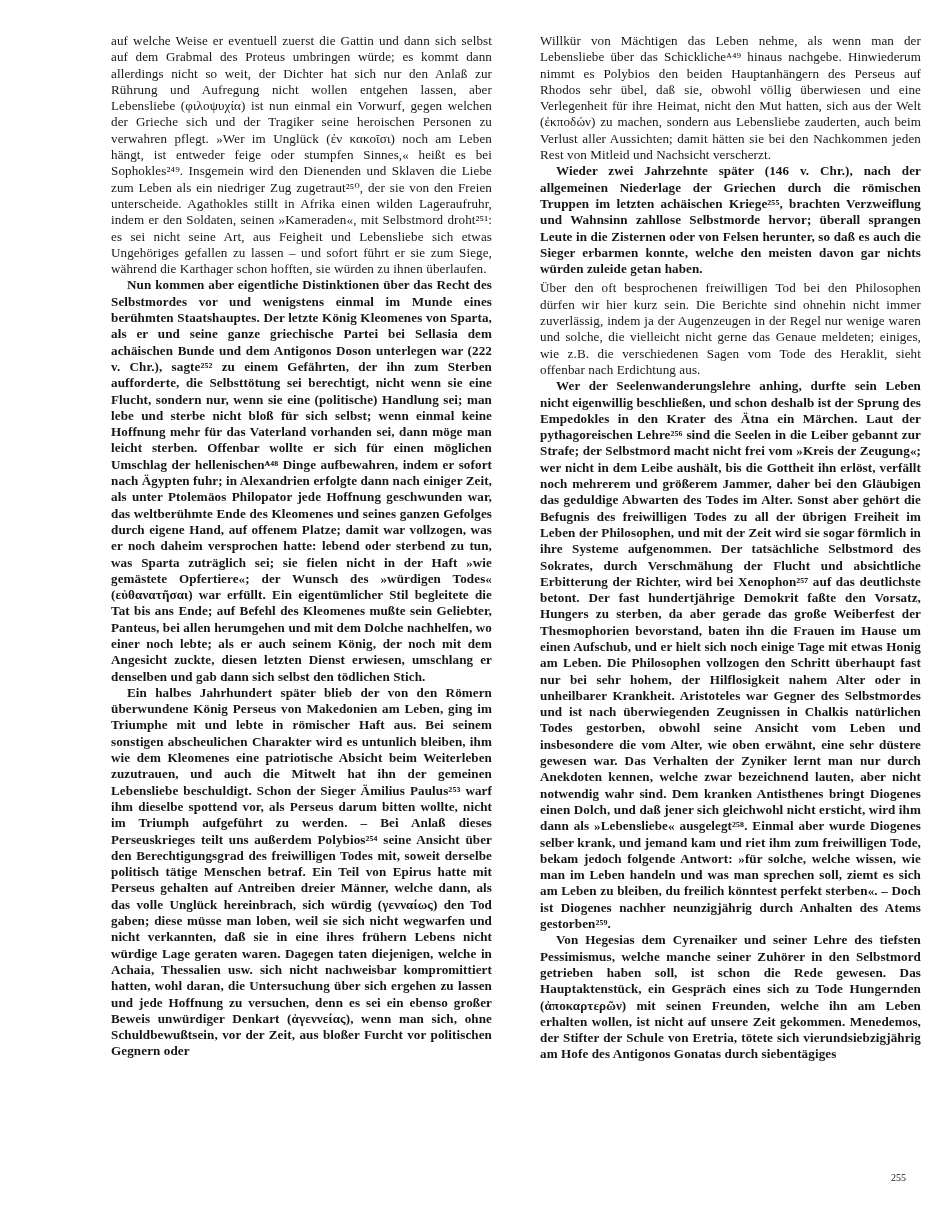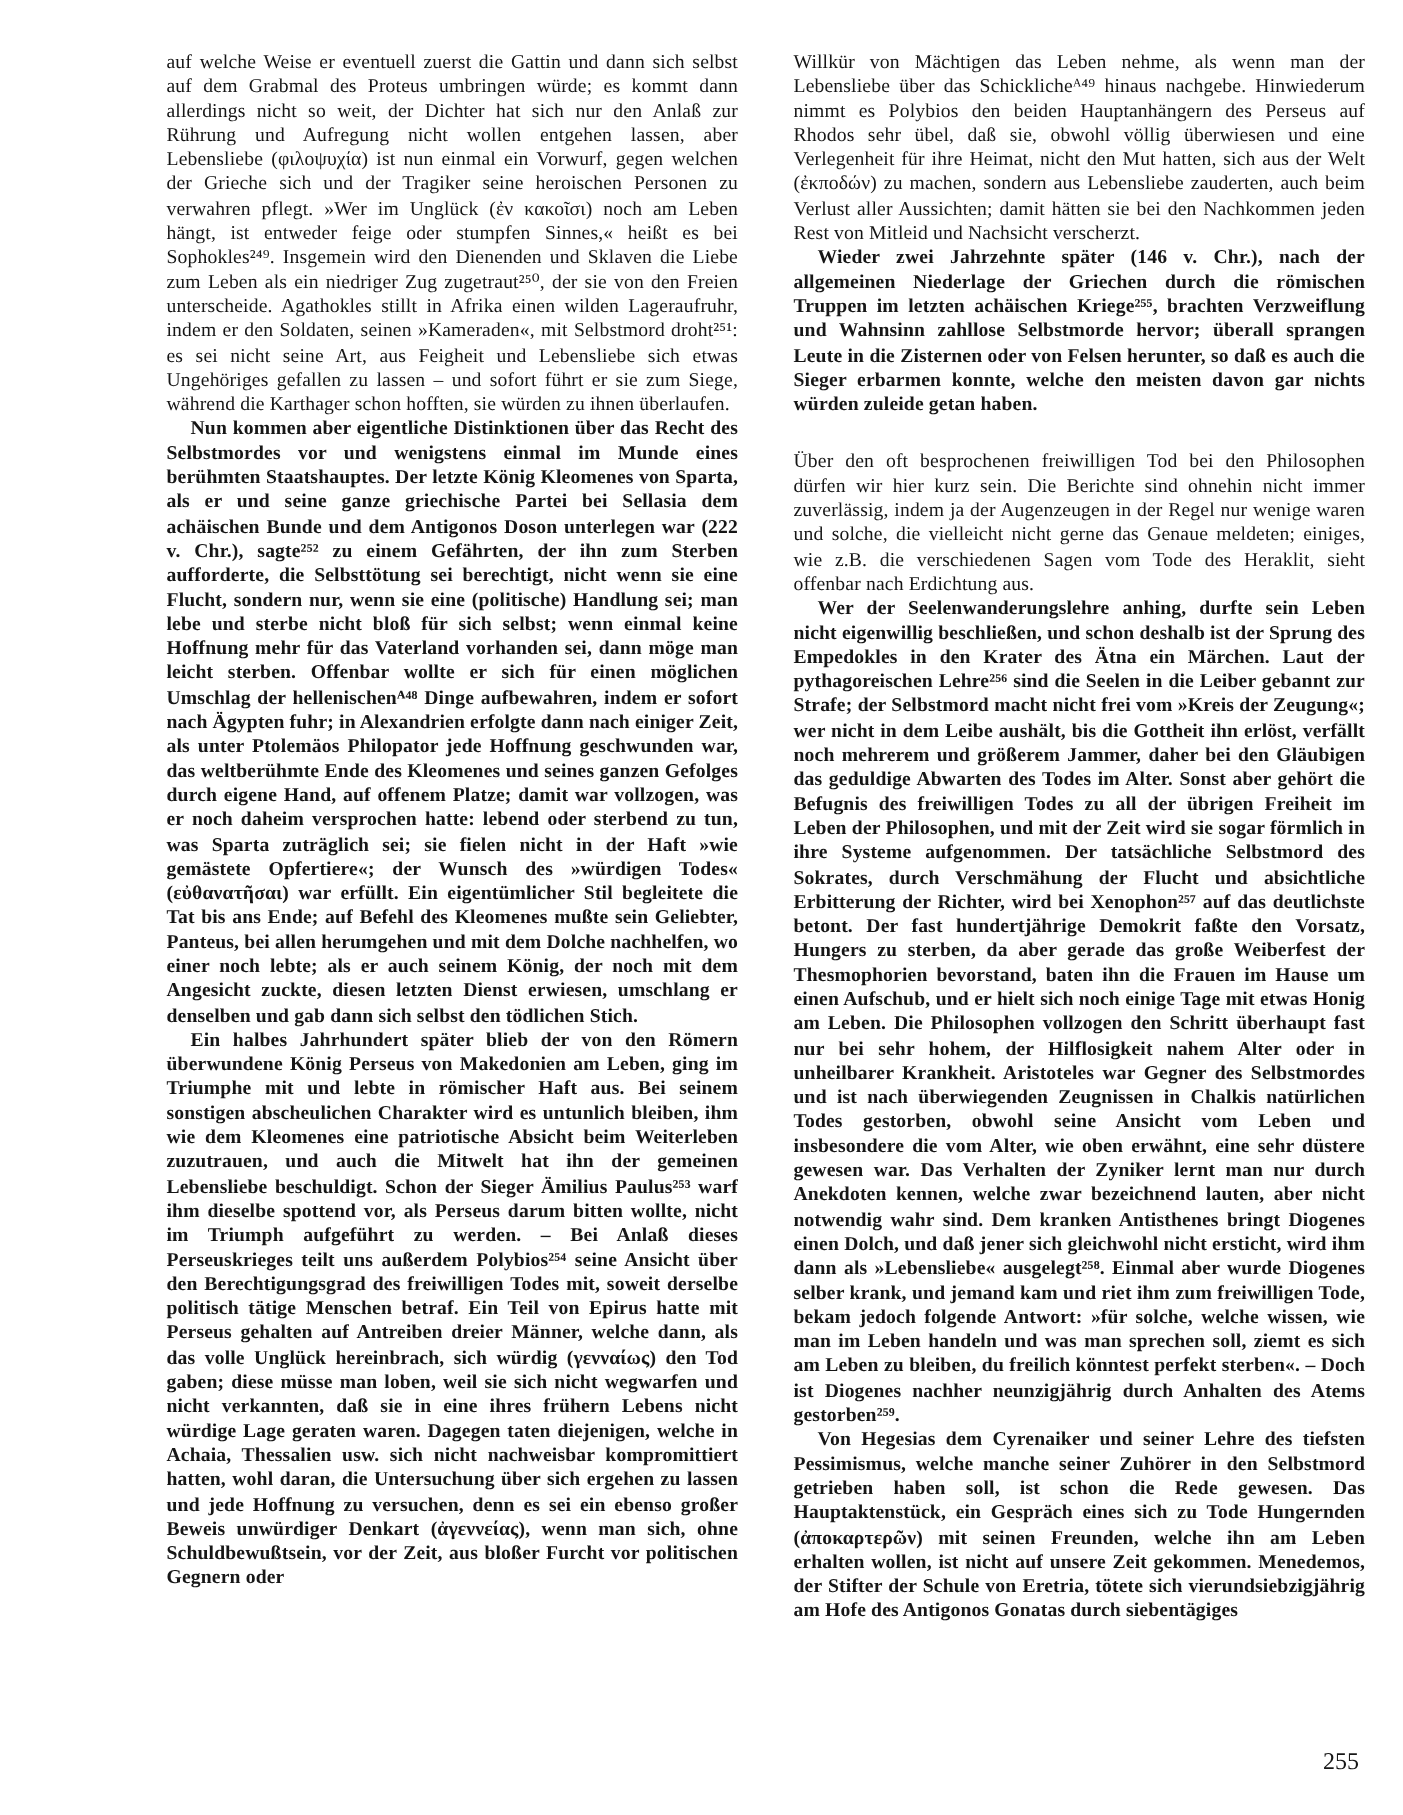--- a/index.html
+++ b/index.html
@@ -14,48 +14,48 @@
     background: #ffffff;
     font-family: "Liberation Serif", "DejaVu Serif", serif;
     color: #161616;
     overflow: hidden;
   }
   .columns {
     position: absolute;
     left: 111px;
     top: 33px;
     display: flex;
-    gap: 37px;
+    gap: 48px;
   }
   .column {
     width: 381px;
   }
   .column p {
     margin: 0;
     padding: 0;
     text-align: justify;
     font-size: 13.1px;
     line-height: 16.3px;
     letter-spacing: 0.1px;
     hyphens: auto;
     -webkit-hyphens: auto;
   }
   .column p.indent {
     text-indent: 16px;
     font-weight: bold;
   }
   .column p.gap-before {
-    margin-top: 22px;
+    margin-top: 3px;
     font-family: Liberation Serif, serif;
   }
   .page-number {
     position: absolute;
     right: 29px;
     bottom: 27px;
-    font-size: 16px;
+    font-size: 10px;
     line-height: 1;
     color: #161616;
     text-align: right;
   }
 </style>
 </head>
 <body>
 
 <div class="page">
   <div class="columns">

